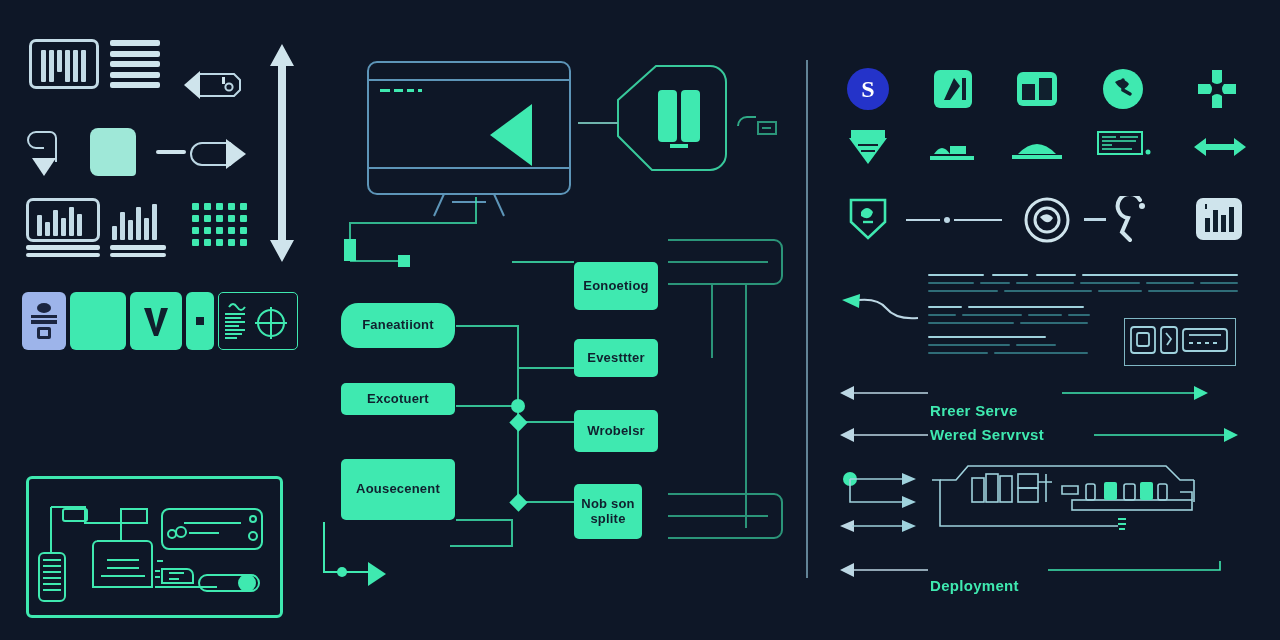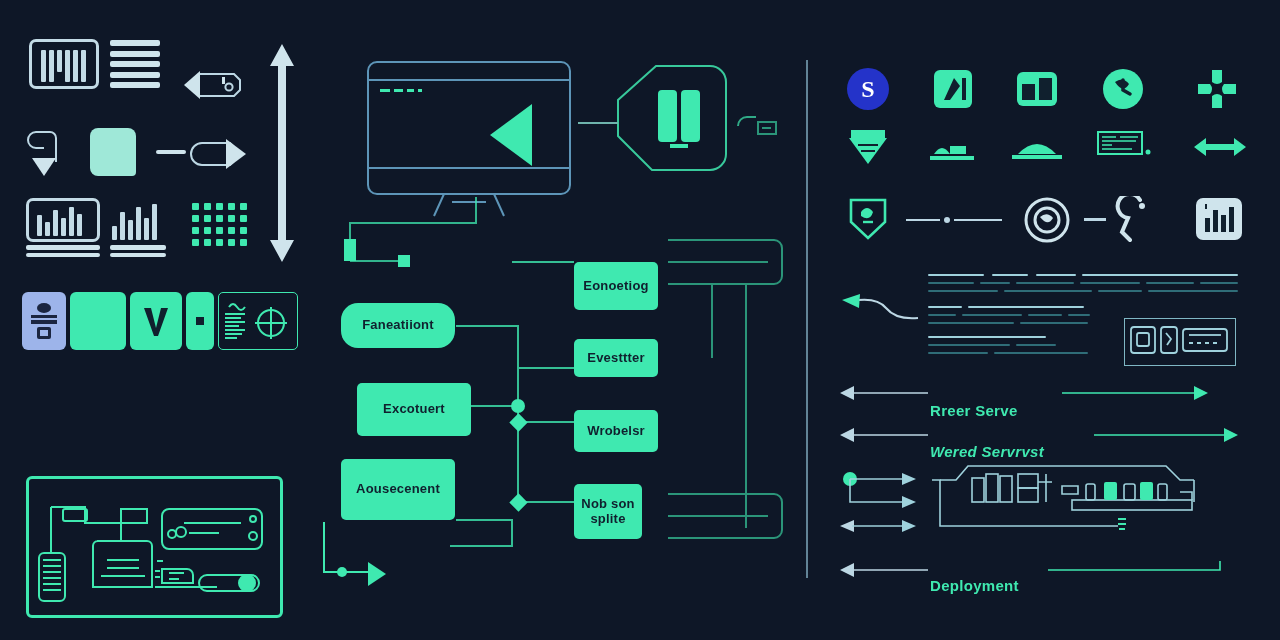--- a/index.html
+++ b/index.html
@@ -294,21 +294,21 @@
   <svg class="abs" style="left:336px;top:195px;" width="200" height="80" viewBox="0 0 200 80">
     <path class="stroke-mint" d="M140 2 V28 H14 V50" stroke-width="2" opacity=".75" fill="none"></path>
     <rect x="8" y="44" width="12" height="22" fill="#3fe9b0"></rect>
     <path class="stroke-mint" d="M14 66 H70" stroke-width="2" opacity=".75"></path>
     <rect x="62" y="60" width="12" height="12" fill="#3fe9b0"></rect>
   </svg>
 
   <div class="abs node" style="left:341px;top:303px;width:114px;height:45px;border-radius:17px;">
     <span>Faneatiiont</span>
   </div>
-  <div class="abs node" style="left:357px;top:383px;width:114px;height:53px;">
+  <div class="abs node" style="left:341px;top:383px;width:114px;height:32px;">
     <span>Excotuert</span>
   </div>
   <div class="abs node" style="left:341px;top:459px;width:114px;height:61px;">
     <span>Aousecenent</span>
   </div>
 
   <div class="abs node" style="left:574px;top:238px;width:84px;height:48px;margin-top:24px;">
     <span>Eonoetiog</span>
   </div>
   <div class="abs node" style="left:574px;top:339px;width:84px;height:38px;">
@@ -526,21 +526,21 @@
     <path d="M368 9 L354 2 V16 Z" fill="#3fe9b0"></path>
   </svg>
   <div class="abs rlabel" style="left:930px;top:383px;">Rreer Serve</div>
 
   <svg class="abs" style="left:840px;top:426px;" width="398" height="18" viewBox="0 0 398 18">
     <path d="M0 9 L14 2 V16 Z" fill="#bcd7e4"></path>
     <path d="M12 9 H88" stroke="#bcd7e4" stroke-width="1.6"></path>
     <path d="M254 9 H384" stroke="#3fe9b0" stroke-width="1.6"></path>
     <path d="M398 9 L384 2 V16 Z" fill="#3fe9b0"></path>
   </svg>
-  <div class="abs rlabel" style="left:930px;top:424px;font-style:italic;">Wered Servrvst</div>
+  <div class="abs rlabel" style="left:930px;top:407px;">Wered Servrvst</div>
 
   <svg class="abs" style="left:840px;top:470px;" width="80" height="70" viewBox="0 0 80 70">
     <circle cx="10" cy="9" r="7" fill="#3fe9b0"></circle>
     <path d="M10 9 H62" stroke="#9fd2dd" stroke-width="1.6"></path>
     <path d="M76 9 L62 3 V15 Z" fill="#9fd2dd"></path>
     <path d="M10 9 V32 H62" stroke="#9fd2dd" stroke-width="1.6" fill="none"></path>
     <path d="M76 32 L62 26 V38 Z" fill="#9fd2dd"></path>
     <path d="M0 56 L14 50 V62 Z" fill="#bcd7e4"></path>
     <path d="M12 56 H62" stroke="#9fd2dd" stroke-width="1.6"></path>
     <path d="M76 56 L62 50 V62 Z" fill="#9fd2dd"></path>

